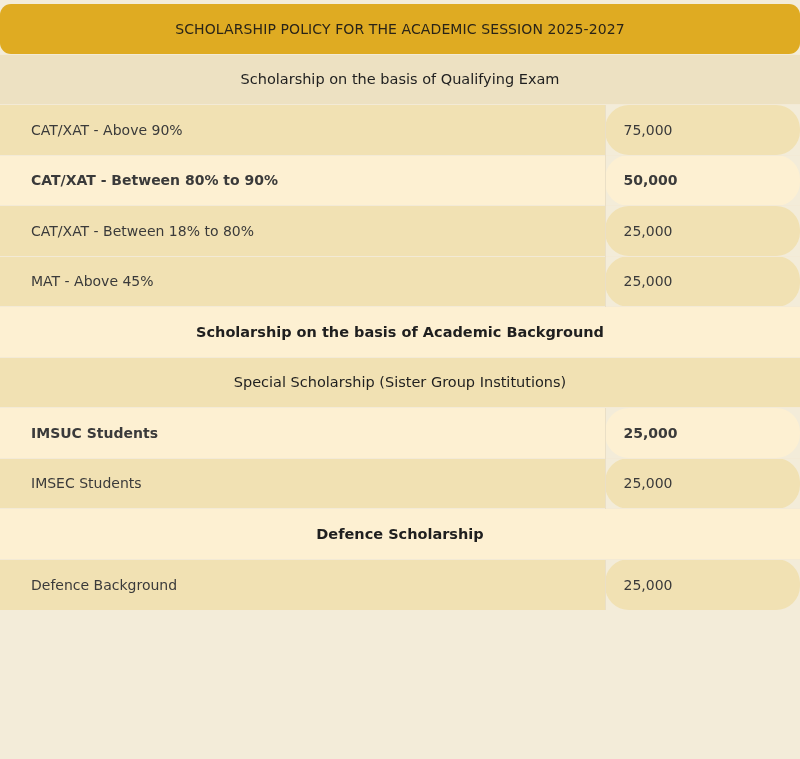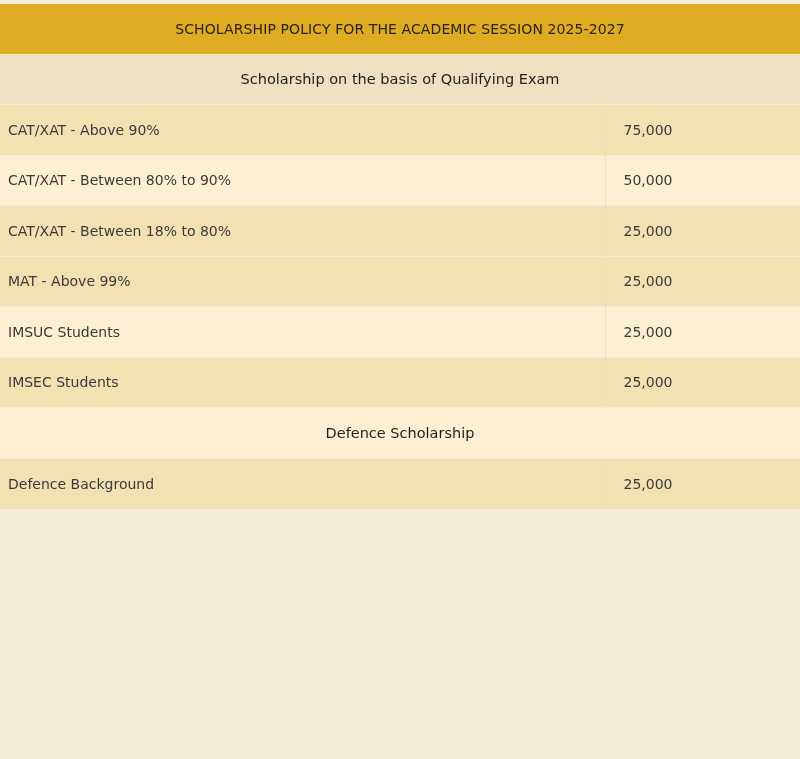--- a/index.html
+++ b/index.html
@@ -3,27 +3,27 @@
 <meta charset="utf-8">
 <style>
   * { box-sizing: border-box; margin: 0; padding: 0; }
   html, body { width: 800px; height: 759px; overflow: hidden; background: #f3ecd9; }
   body { font-family: "DejaVu Sans", "Liberation Sans", sans-serif; color: #2b2b2b; }
   .wrap { position: absolute; left: 0; top: 4px; width: 800px; }
   table { width: 800px; border-collapse: collapse; table-layout: fixed; }
   col.c1 { width: 605px; }
   col.c2 { width: 195px; }
   td, th { height: 50.5px; font-size: 14px; font-weight: normal; vertical-align: middle; }
-  tr.title th { background: #dfab22; height: 50px; font-size: 14px; color: #2a2418; text-align: center; letter-spacing: 0.1px; }
+  tr.title th { background: #dfab22; height: 50px; font-size: 14px; color: #2a2418; text-align: center; letter-spacing: 0.1px; border-radius: 11px; }
   tr.section td { text-align: center; font-weight: 500; font-size: 14.5px; color: #1f1f1f; }
   tr.section.first td { background: #ede1c2; }
   tr.dark td { background: #f1e1b3; }
-  tr.light td { background: #fdf0d2; }
-  tr.row td.label { padding-left: 8px; color: #3a3a3a; }
-  tr.row td.amount { padding-left: 18px; border-left: 1px solid #eadfc6; color: #3a3a3a; }
+  tr.light td { background: #fdf0d2; font-weight: bold; }
+  tr.row td.label { padding-left: 31px; color: #3a3a3a; }
+  tr.row td.amount { padding-left: 18px; border-left: 1px solid #eadfc6; color: #3a3a3a; border-radius: 24px; }
   tr + tr td { border-top: 1px solid #f3ead6; }
 </style>
 </head>
 <body>
 
 <div class="wrap">
 <table>
   <colgroup>
         <col class="c1">
         <col class="c2">
@@ -42,25 +42,31 @@
     </tr>
     <tr class="row light">
       <td class="label">CAT/XAT - Between 80% to 90%</td>
       <td class="amount">50,000</td>
     </tr>
     <tr class="row dark">
       <td class="label">CAT/XAT - Between 18% to 80%</td>
       <td class="amount">25,000</td>
     </tr>
     <tr class="row dark">
-      <td class="label">MAT - Above 99%</td>
+      <td class="label">MAT - Above 45%</td>
       <td class="amount">25,000</td>
     </tr>
 
+    <tr class="section light">
+      <td colspan="2">Scholarship on the basis of Academic Background</td>
+    </tr>
 
+    <tr class="section dark">
+      <td colspan="2">Special Scholarship (Sister Group Institutions)</td>
+    </tr>
     <tr class="row light">
       <td class="label">IMSUC Students</td>
       <td class="amount">25,000</td>
     </tr>
     <tr class="row dark">
       <td class="label">IMSEC Students</td>
       <td class="amount">25,000</td>
     </tr>
 
     <tr class="section light">

